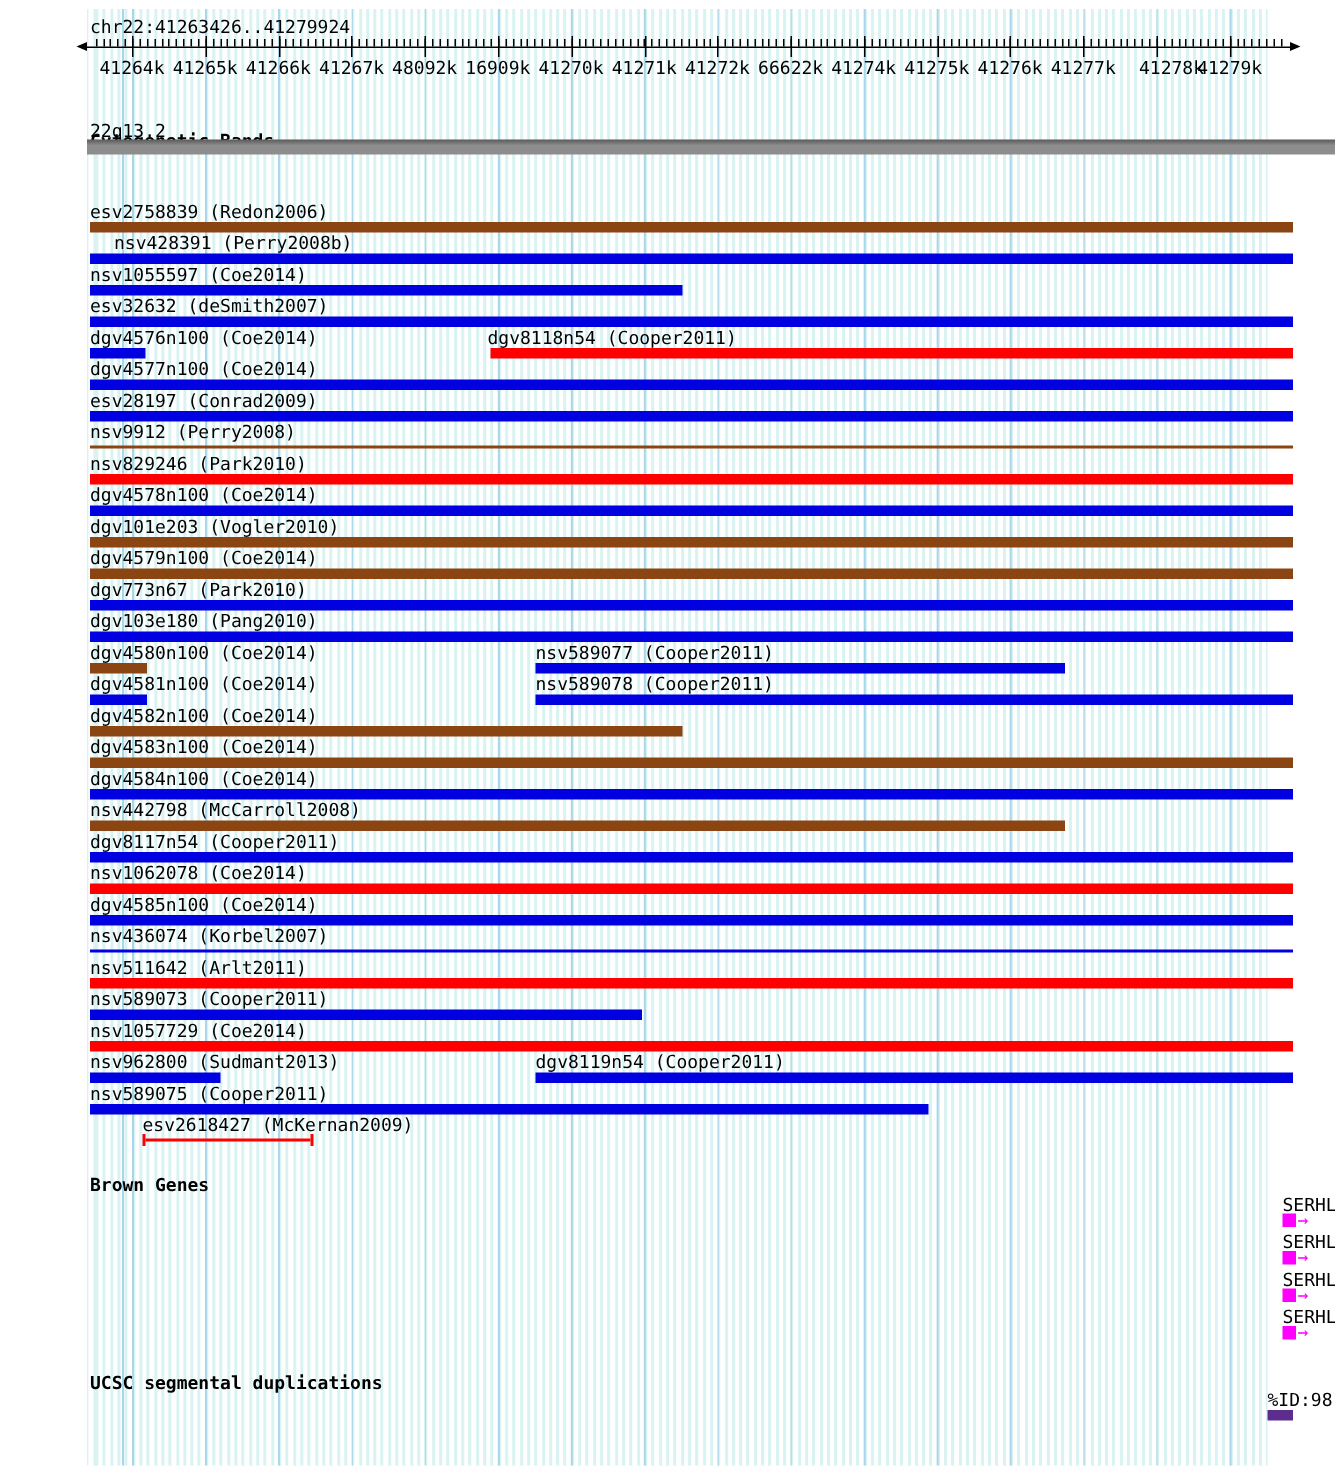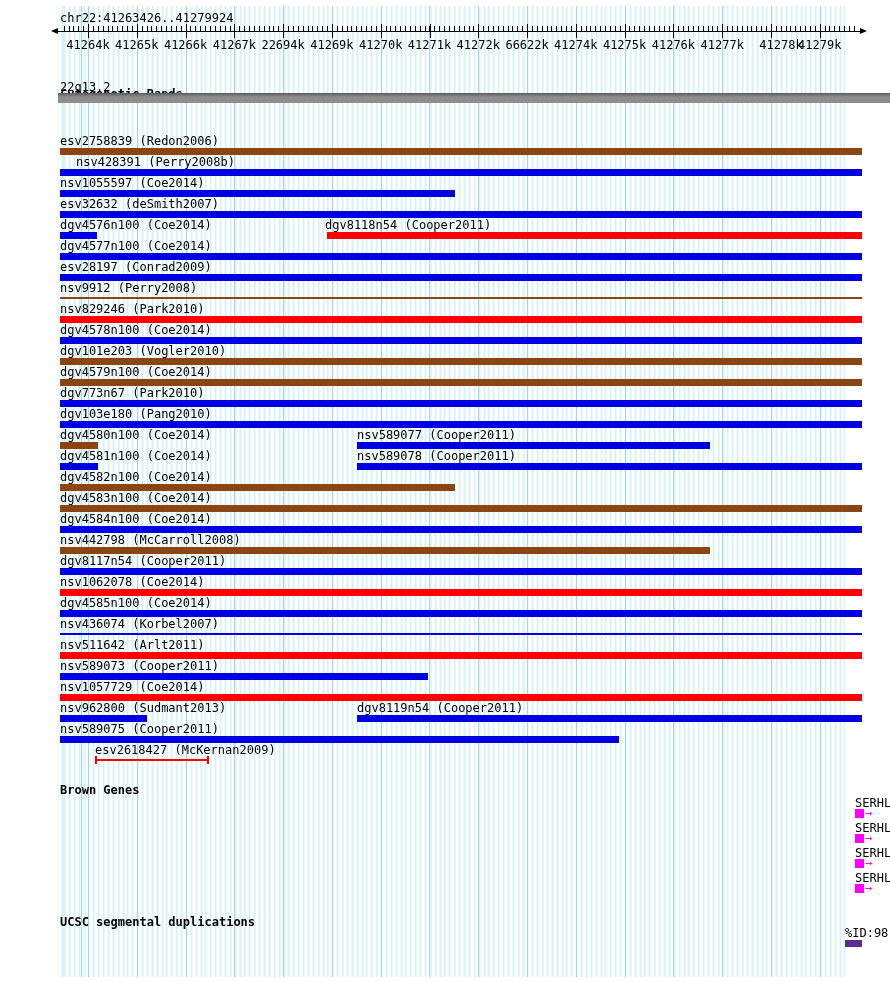--- a/index.html
+++ b/index.html
@@ -215,23 +215,23 @@
       <div class="tick" style="left: 853.8px;"></div>
       <div class="tick major" style="left: 88px;"></div>
       <div class="tick-label" style="left: 88px;">41264k</div>
       <div class="tick major" style="left: 136.8px;"></div>
       <div class="tick-label" style="left: 136.8px;">41265k</div>
       <div class="tick major" style="left: 185.6px;"></div>
       <div class="tick-label" style="left: 185.6px;">41266k</div>
       <div class="tick major" style="left: 234.4px;"></div>
       <div class="tick-label" style="left: 234.4px;">41267k</div>
       <div class="tick major" style="left: 283.1px;"></div>
-      <div class="tick-label" style="left: 283.1px;">22694k</div>
+      <div class="tick-label" style="left: 283.1px;">48092k</div>
       <div class="tick major" style="left: 331.9px;"></div>
-      <div class="tick-label" style="left: 331.9px;">41269k</div>
+      <div class="tick-label" style="left: 331.9px;">16909k</div>
       <div class="tick major" style="left: 380.7px;"></div>
       <div class="tick-label" style="left: 380.7px;">41270k</div>
       <div class="tick major" style="left: 429.5px;"></div>
       <div class="tick-label" style="left: 429.5px;">41271k</div>
       <div class="tick major" style="left: 478.3px;"></div>
       <div class="tick-label" style="left: 478.3px;">41272k</div>
       <div class="tick major" style="left: 527.1px;"></div>
       <div class="tick-label" style="left: 527.1px;">66622k</div>
       <div class="tick major" style="left: 575.8px;"></div>
       <div class="tick-label" style="left: 575.8px;">41274k</div>

